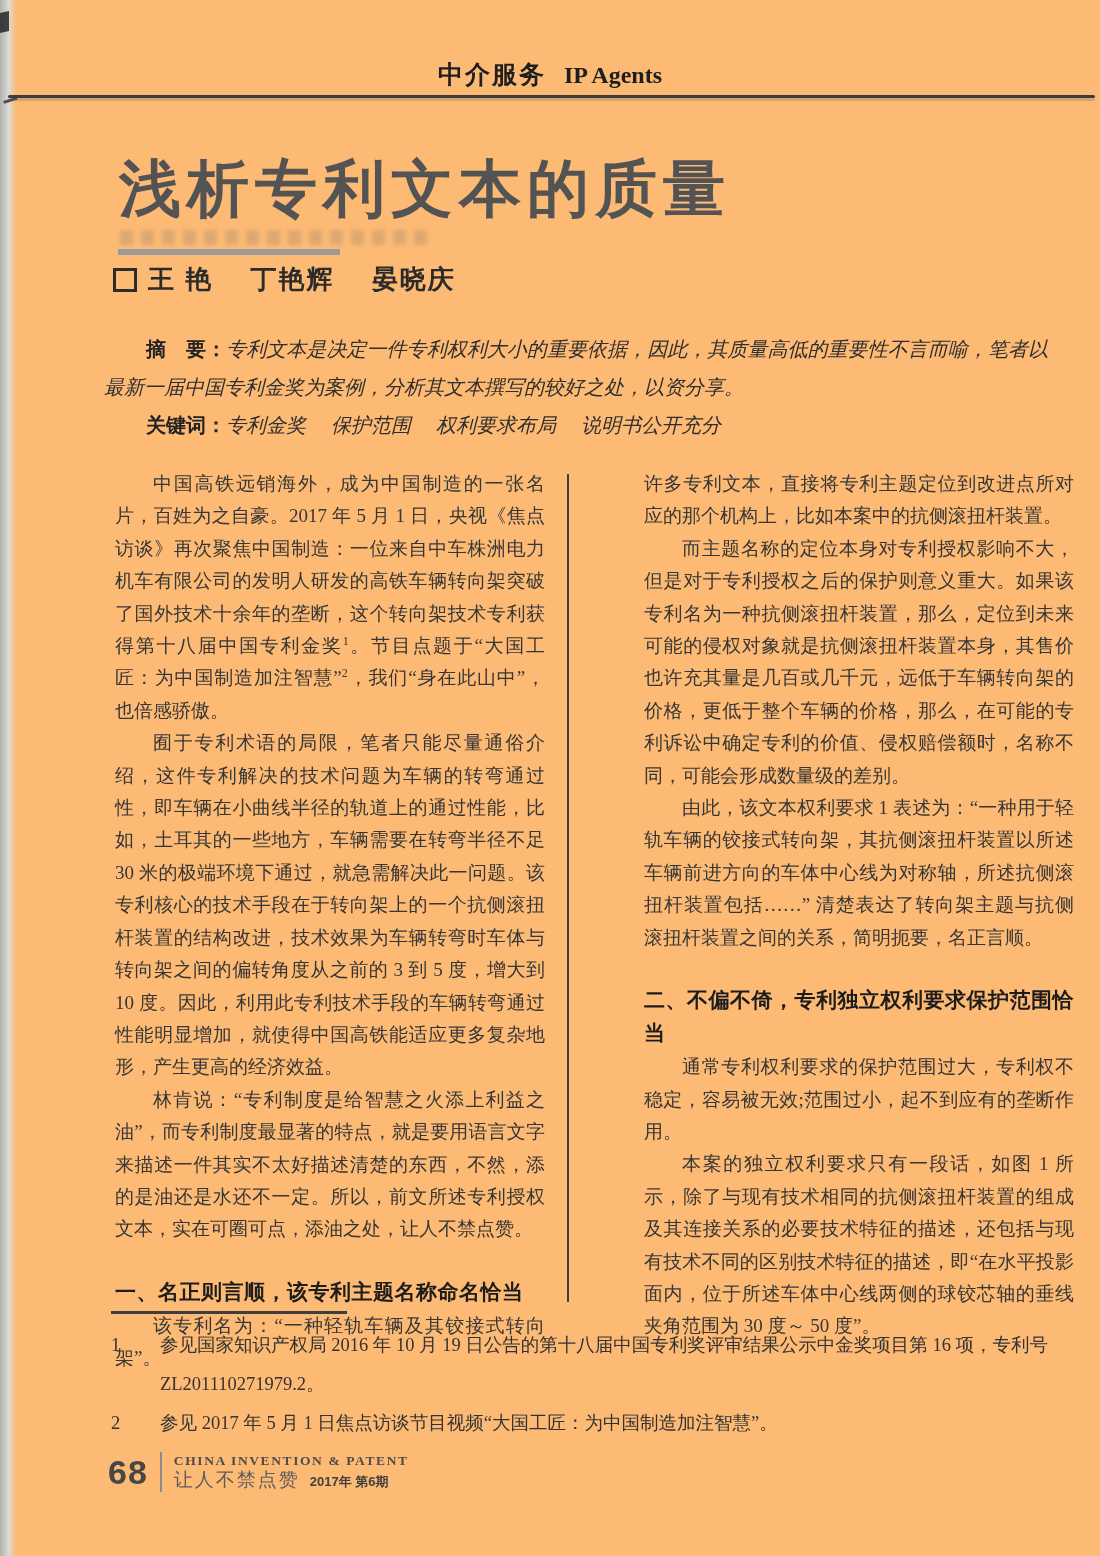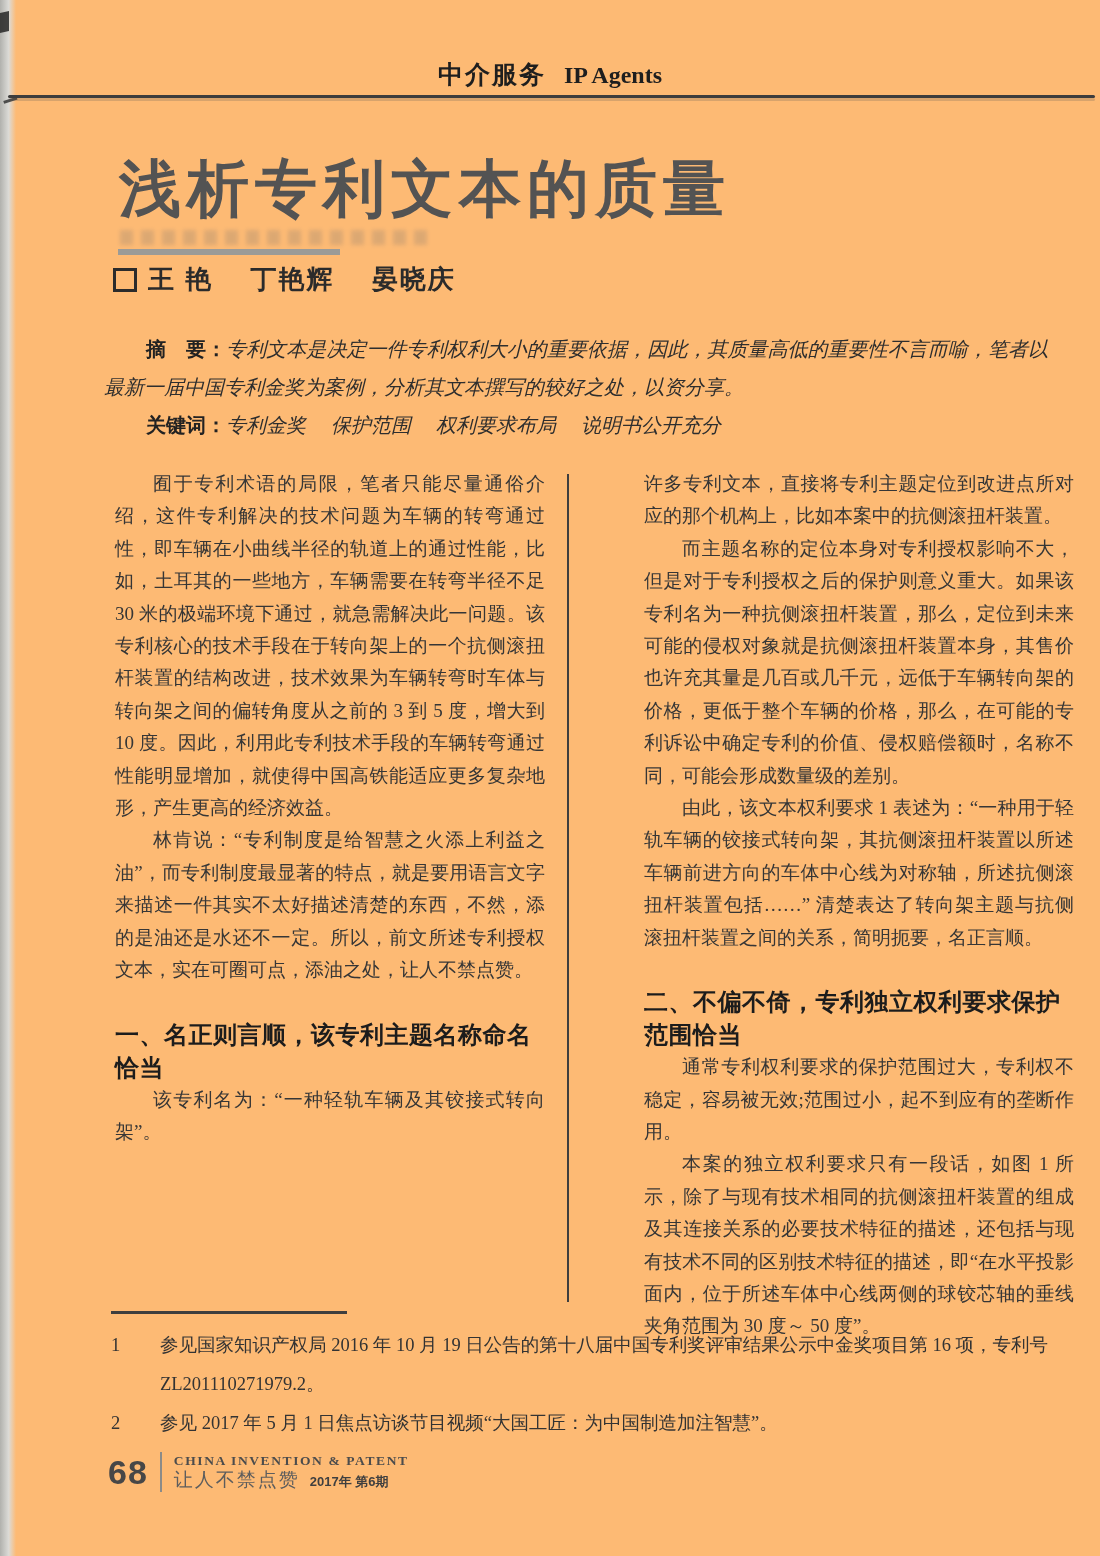--- a/index.html
+++ b/index.html
@@ -44,21 +44,21 @@
   .abs-label,.kw-label{font-style:normal;font-family:"Liberation Sans","DejaVu Sans",sans-serif;font-weight:bold;color:#222;}
   .abs{ text-indent:42px;}
   .kw{ text-indent:42px;margin-top:2px;}
 
   
   .col{position:absolute;top:468px;width:430px;font-size:19px;line-height:32.4px;text-align:justify;color:#363636;}
   .col-left{left:115px;}
   .col-right{left:598px;margin-left:46px;}
   .col p{margin:0;}
   .indent{text-indent:2em;}
-  .col h2{font-family:Liberation Sans, sans-serif;font-weight:bold;font-size:24px;color:#1c1c1c;
+  .col h2{font-family:Liberation Mono, monospace;font-weight:bold;font-size:21px;color:#1c1c1c;
     margin:31px 0 0 0;line-height:33px;letter-spacing:.5px;text-align:left;}
   sup{font-size:12px;line-height:0;}
   .col-divider{position:absolute;left:567px;top:474px;width:2px;height:828px;background:#3e3e3e;}
 
   
   .fn-rule{position:absolute;top:1311px;left:111px;width:236px;height:3px;background:#3e3e3e;}
   .footnotes{position:absolute;top:1326px;left:111px;width:942px;font-size:18.5px;line-height:39px;color:#333;}
   .fn{display:flex;}
   .fn-num{flex:0 0 49px;}
   .fn-text{flex:1;text-align:justify;}
@@ -95,20 +95,21 @@
     <span class="author-square"></span>
     <span>王 艳　 丁艳辉　 晏晓庆</span>
   </div>
 
   <div class="abstract">
     <p class="abs"><span class="abs-label">摘　要：</span><span class="abs-body">专利文本是决定一件专利权利大小的重要依据，因此，其质量高低的重要性不言而喻，笔者以最新一届中国专利金奖为案例，分析其文本撰写的较好之处，以资分享。</span></p>
     <p class="kw"><span class="kw-label">关键词：</span><span class="kw-body">专利金奖　 保护范围　 权利要求布局　 说明书公开充分</span></p>
   </div>
 
   <div class="col col-left">
+    <p class="indent"><span>中国高铁远销海外，成为中国制造的一张名片，百姓为之自豪。2017 年 5 月 1 日，央视《焦点访谈》再次聚焦中国制造：一位来自中车株洲电力机车有限公司的发明人研发的高铁车辆转向架突破了国外技术十余年的垄断，这个转向架技术专利获得第十八届中国专利金奖</span><sup>1</sup><span>。节目点题于“大国工匠：为中国制造加注智慧”</span><sup>2</sup><span>，我们“身在此山中”，也倍感骄傲。</span></p>
     <p class="indent">囿于专利术语的局限，笔者只能尽量通俗介绍，这件专利解决的技术问题为车辆的转弯通过性，即车辆在小曲线半径的轨道上的通过性能，比如，土耳其的一些地方，车辆需要在转弯半径不足 30 米的极端环境下通过，就急需解决此一问题。该专利核心的技术手段在于转向架上的一个抗侧滚扭杆装置的结构改进，技术效果为车辆转弯时车体与转向架之间的偏转角度从之前的 3 到 5 度，增大到 10 度。因此，利用此专利技术手段的车辆转弯通过性能明显增加，就使得中国高铁能适应更多复杂地形，产生更高的经济效益。</p>
     <p class="indent">林肯说：“专利制度是给智慧之火添上利益之油”，而专利制度最显著的特点，就是要用语言文字来描述一件其实不太好描述清楚的东西，不然，添的是油还是水还不一定。所以，前文所述专利授权文本，实在可圈可点，添油之处，让人不禁点赞。</p>
     <h2>一、名正则言顺，该专利主题名称命名恰当</h2>
     <p class="indent">该专利名为：“一种轻轨车辆及其铰接式转向架”。</p>
   </div>
 
   <div class="col-divider"></div>
 
   <div class="col col-right">
     <p>许多专利文本，直接将专利主题定位到改进点所对应的那个机构上，比如本案中的抗侧滚扭杆装置。</p>

